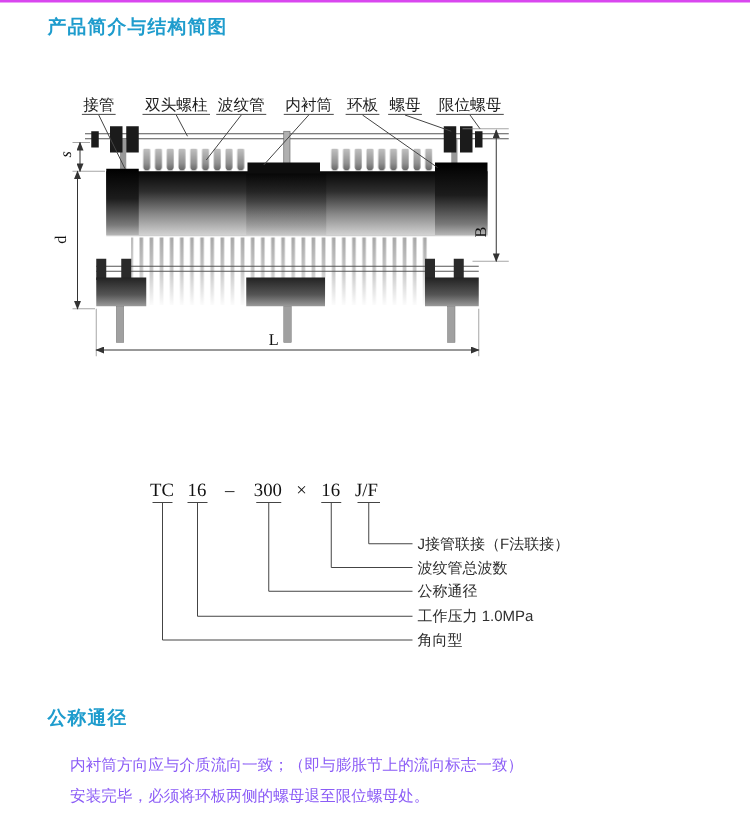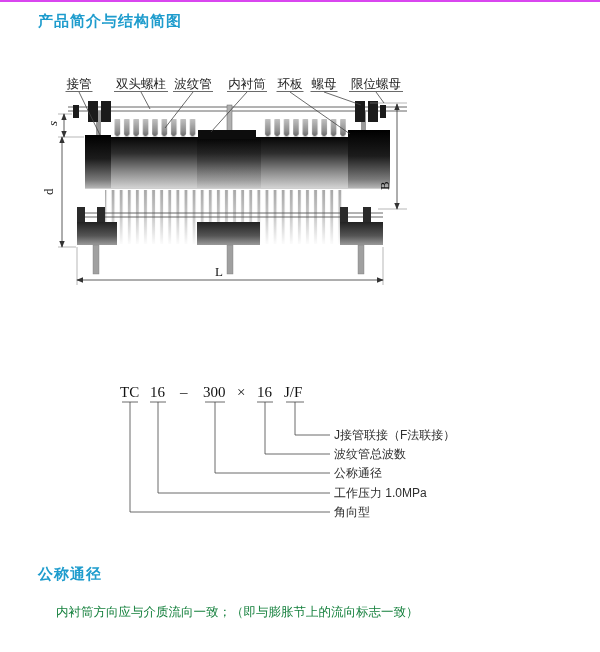--- a/index.html
+++ b/index.html
@@ -15,21 +15,21 @@
     font-size:15px;font-weight:bold;color:#1e9ccd;
     letter-spacing:1px;white-space:nowrap;
   }
   #h-intro{top:10px;}
   #h-code{top:348px;}
   #h-install{top:563px;}
   .diagram-wrap{position:absolute;left:28px;top:62px;width:420px;height:230px;}
   .code-wrap{position:absolute;left:107px;top:372px;width:360px;height:152px;}
   .install-text{
     position:absolute;left:56px;top:598px;width:440px;
-    font-size:12.5px;line-height:25px;color:#15803d;white-space:nowrap;
+    font-size:12.5px;line-height:25px;color:#8b5cf6;white-space:nowrap;
   }
   svg text{font-family:"Liberation Sans","DejaVu Sans",sans-serif;}
   .part-label{font-size:12.5px;fill:#1c1c1c;font-weight:500;}
   .dim-letter{font-family:"Liberation Serif","DejaVu Serif",serif;font-size:13px;fill:#111;}
   .code-seg{font-family:"Liberation Serif","DejaVu Serif",serif;font-size:15px;fill:#111;}
   .callout-label{font-size:12px;fill:#2e2e2e;}
   .thin{stroke:#555;stroke-width:0.9;fill:none;}
   .xthin{stroke:#888;stroke-width:0.6;fill:none;}
   .leader{stroke:#444;stroke-width:0.8;fill:none;}
   .dimline{stroke:#333;stroke-width:0.8;fill:none;}
@@ -219,15 +219,16 @@
         <text class="callout-label" x="227" y="123">工作压力 1.0MPa</text>
         <text class="callout-label" x="227" y="142">角向型</text>
       </g>
     </svg>
   </div>
 
   <div class="sec-heading" id="h-install">公称通径</div>
 
   <div class="install-text">
     <div>内衬筒方向应与介质流向一致；（即与膨胀节上的流向标志一致）</div>
+    <div>安装完毕，必须将环板两侧的螺母退至限位螺母处。</div>
   </div>
 
 </div>
 
 </body></html>

